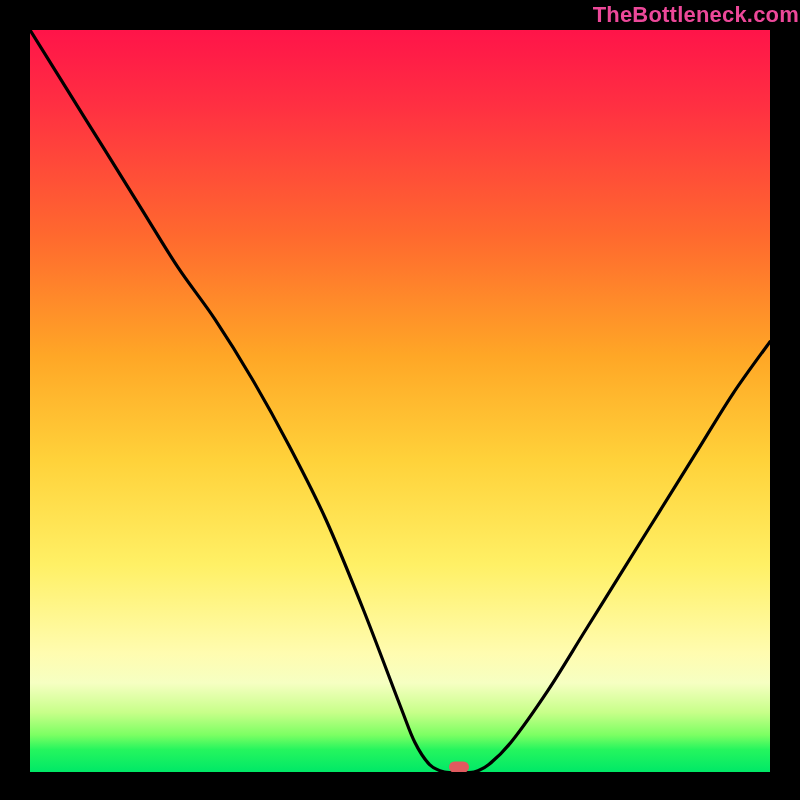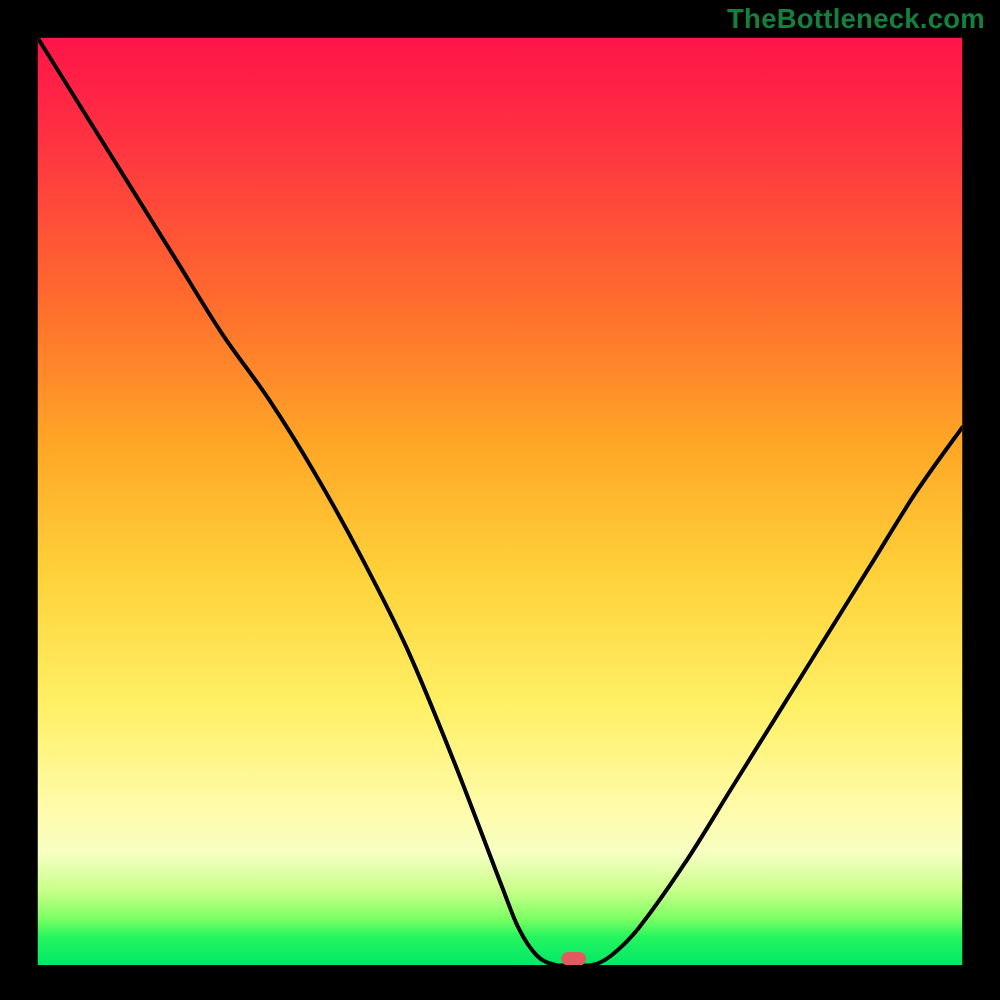--- a/index.html
+++ b/index.html
@@ -13,22 +13,22 @@
   }
   .frame {
     position: relative;
     width: 800px;
     height: 800px;
     background: #000;
   }
   .watermark {
     position: absolute;
     top: 2px;
-    right: 12px;
-    color: #15803d;
+    right: 1px;
+    color: #ec4899;
     font-size: 22px;
     font-weight: 600;
     letter-spacing: 0.2px;
     user-select: none;
   }
   .plot-area {
     position: absolute;
     left: 30px;
     top: 30px;
     width: 740px;

